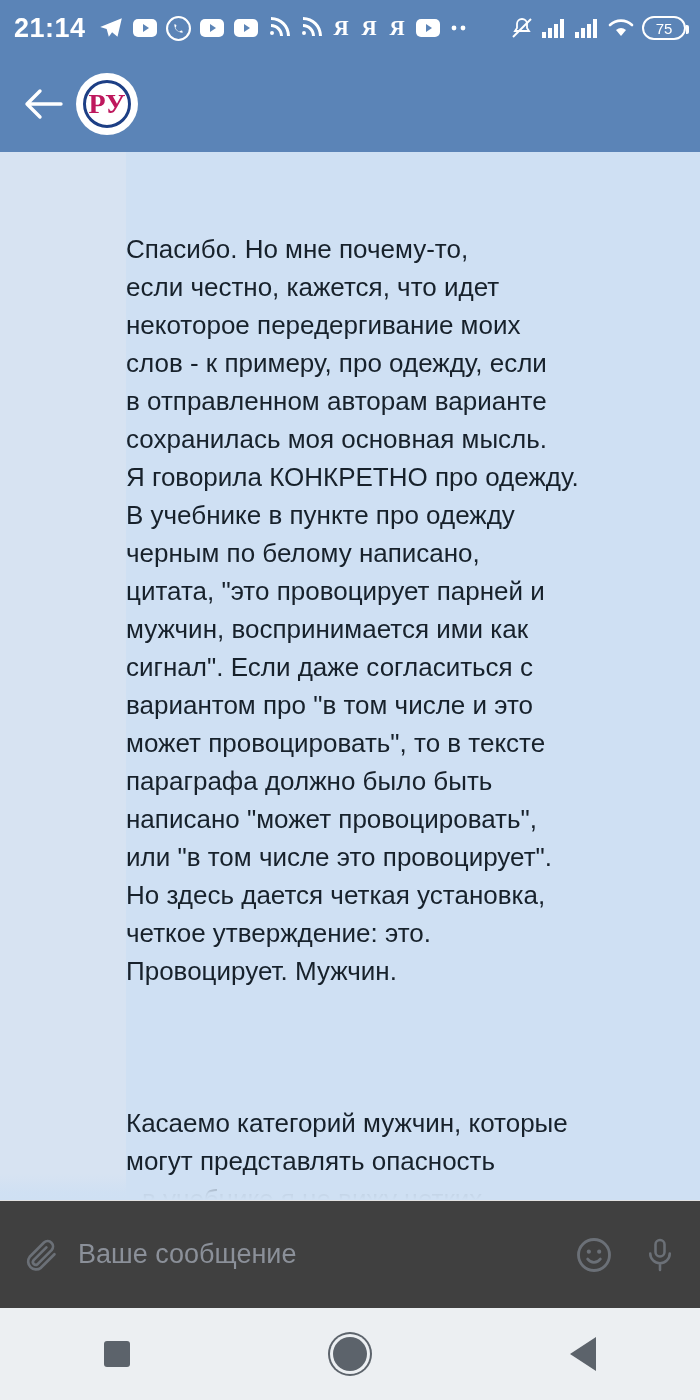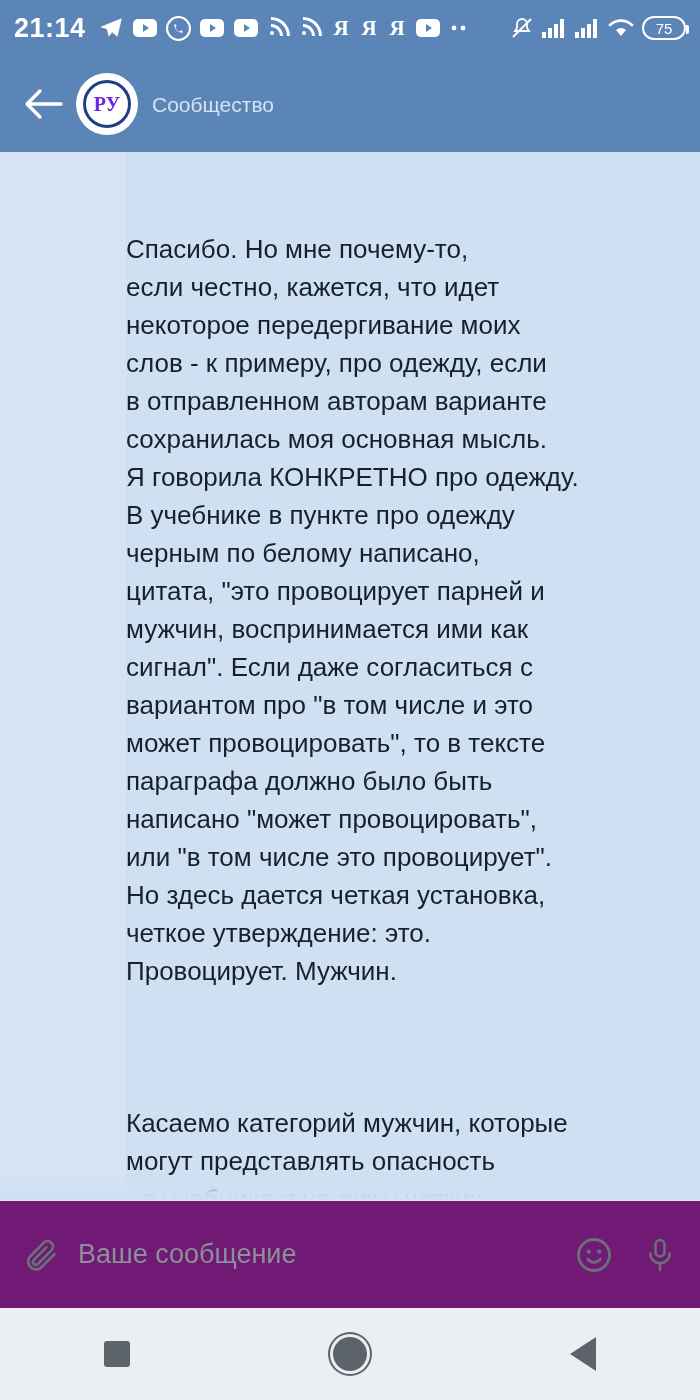--- a/index.html
+++ b/index.html
@@ -106,23 +106,23 @@
   }
   .avatar .ring {
     width: 48px;
     height: 48px;
     border-radius: 50%;
     border: 3px solid #1d3f85;
     display: flex;
     align-items: center;
     justify-content: center;
     font-family: "Liberation Serif", serif;
-    font-size: 20px;
+    font-size: 28px;
     font-weight: bold;
-    color: #6d28d9;
+    color: #be185d;
     line-height: 1;
     text-align: center;
   }
   .title-wrap {
     flex: 1 1 auto;
     min-width: 0;
     display: flex;
     flex-direction: column;
     justify-content: center;
   }
@@ -187,21 +187,21 @@
     position: absolute;
     left: 0; right: 0; bottom: 0;
     height: 26px;
     background: linear-gradient(to bottom, rgba(207,224,243,0) 0%, rgba(207,224,243,0.92) 70%, #cfe0f3 100%);
     pointer-events: none;
   }
 
   
   .composer {
     height: 108px;
-    background: #701a75;
+    background: #404040;
     display: flex;
     align-items: center;
     padding: 0 22px;
     flex: 0 0 auto;
     border-top: 1px solid #e2e2e2;
   }
   .composer-input {
     flex: 1 1 auto;
     font-size: 27px;
     color: #8b9099;
@@ -361,21 +361,20 @@
   <div class="appbar">
     <div class="back-btn">
       <svg width="40" height="34" viewBox="0 0 40 34">
           <path d="M16 4L3 17l13 13M3 17h34" fill="none" stroke="#ffffff" stroke-width="3.4" stroke-linecap="round" stroke-linejoin="round"></path>
         </svg>
     </div>
     <div class="avatar">
       <div class="ring">РУ</div>
     </div>
     <div class="title-wrap">
-      <div class="chat-subtitle">Сообщество</div>
     </div>
   </div>
 
   <div class="messages">
     <div class="msg-gutter"></div>
     <div class="bubble">
       <p>Спасибо. Но мне почему-то,
 если честно, кажется, что идет
 некоторое передергивание моих
 слов - к примеру, про одежду, если

